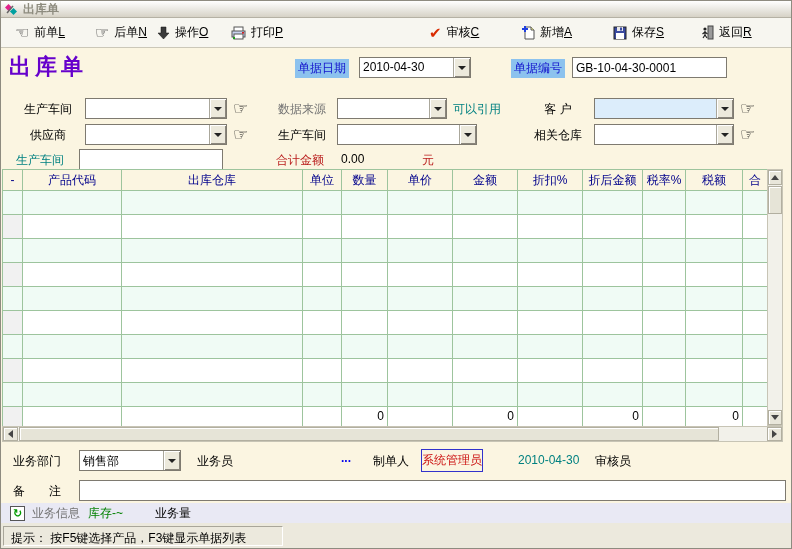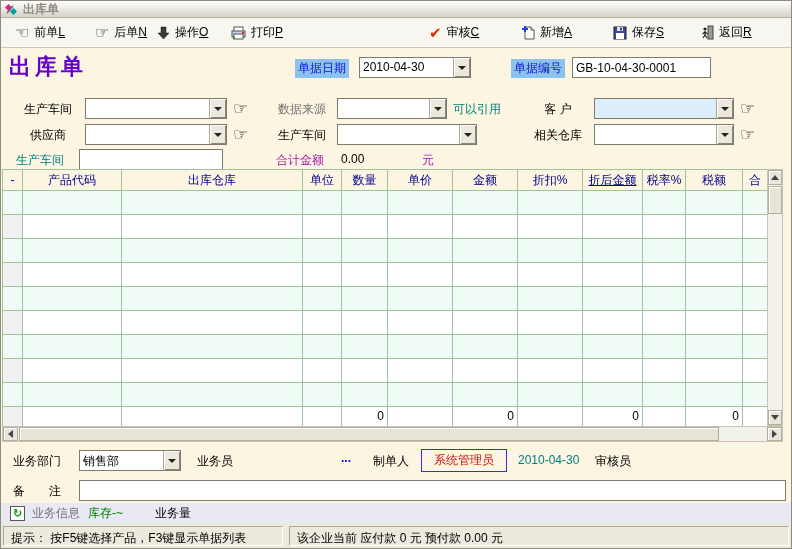--- a/index.html
+++ b/index.html
@@ -14,21 +14,21 @@
   .toolbar{position:absolute;top:17px;left:0;width:100%;height:30px;background:#f7f6f0;border-bottom:1px solid #cbc7b8}
   .tbtn{position:absolute;top:3px;height:23px;display:flex;align-items:center;gap:5px;padding:0 4px;cursor:default;white-space:nowrap}
   .tbtn .k{text-decoration:underline}
   .hico{font-size:16px;line-height:1;color:#111}
   .checkico{color:#d92b00;font-weight:bold;font-size:15px;line-height:1}
 
   
   .lbl{position:absolute;white-space:nowrap}
   .hl{background:#8cc2ee;color:#1212cc;padding:1px 3px}
   .teal{color:#008080}
-  .navy{color:#a21caf}
+  .navy{color:#b91c1c}
   .blue{color:#737373}
   .formtitle{position:absolute;left:8px;top:51px;font-size:22px;font-weight:bold;letter-spacing:4px;color:#6600cc}
   .combo{position:absolute;height:21px;background:#fff;border:1px solid #7e7a70;display:flex}
   .combo .val{flex:1;padding:2px 3px;overflow:hidden;white-space:nowrap}
   .combo .btn{width:17px;background:#ece9dc;border-left:1px solid #aaa79b;display:flex;align-items:center;justify-content:center;box-shadow:inset 1px 1px 0 #fff,inset -1px -1px 0 #8a867c}
   .combo.bluefill{background:#dcedfb}
   .arr{width:0;height:0;border-left:4px solid transparent;border-right:4px solid transparent;border-top:4px solid #222}
   .tbox{position:absolute;height:21px;background:#fff;border:1px solid #7e7a70;padding:2px 3px;font-size:12px;font-family:inherit}
   input.tbox{outline:none}
   .hand{position:absolute;font-size:17px;color:#111;line-height:1}
@@ -48,21 +48,21 @@
   .vscroll{position:absolute;left:766px;top:168px;width:16px;height:257px;background:#f2f1ea;border:1px solid #c7c4b5}
   .hscroll{position:absolute;left:1px;top:425px;width:781px;height:16px;background:#f2f1ea;border:1px solid #c7c4b5}
   .sbtn{position:absolute;background:#e8e6da;border:1px solid #b2afa0;box-shadow:inset 1px 1px 0 #fff;display:flex;align-items:center;justify-content:center}
   .tri-up{width:0;height:0;border-left:4px solid transparent;border-right:4px solid transparent;border-bottom:5px solid #444}
   .tri-down{width:0;height:0;border-left:4px solid transparent;border-right:4px solid transparent;border-top:5px solid #444}
   .tri-left{width:0;height:0;border-top:4px solid transparent;border-bottom:4px solid transparent;border-right:5px solid #444}
   .tri-right{width:0;height:0;border-top:4px solid transparent;border-bottom:4px solid transparent;border-left:5px solid #444}
   .thumb{position:absolute;background:#e6e4d7;border:1px solid #b2afa0;box-shadow:inset 1px 1px 0 #fff}
 
   
-  .makerbox{position:absolute;border:1px solid #3232cc;color:#cc1111;text-align:center;padding:2px 12px;white-space:nowrap}
+  .makerbox{position:absolute;border:1px solid #3232cc;color:#cc1111;text-align:center;padding:2px 0;white-space:nowrap}
   .more{color:#0000ee;font-weight:bold}
   .infobar{position:absolute;left:0;top:502px;width:100%;height:21px;background:#e9e9f4;display:flex;align-items:center}
   .infoico{width:15px;height:15px;border:1px solid #555;background:#fff;margin-left:9px;display:flex;align-items:center;justify-content:center;color:#009900;font-size:11px;font-weight:bold;line-height:1}
   .green{color:#008000}
 
   
   .status{position:absolute;left:0;bottom:0;width:100%;height:25px;background:#ece9dd}
   .spanel{position:absolute;top:3px;height:20px;border:1px solid;border-color:#a9a69a #ffffff #ffffff #a9a69a;padding:3px 7px;white-space:nowrap;overflow:hidden}
 
   svg{display:block}
@@ -153,21 +153,21 @@
   <div class="formtitle">出库单</div>
 
   <span class="lbl hl" style="left:294px;top:58px">单据日期</span>
   <div class="combo" style="left:358px;top:56px;width:112px">
     <div class="val">2010-04-30</div>
     <div class="btn">
         <span class="arr"></span>
       </div>
   </div>
   <span class="lbl hl" style="left:510px;top:58px">单据编号</span>
-  <input class="tbox" style="left: 571px; top: 56px; width: 139px;" value="GB-10-04-30-0001">
+  <input class="tbox" style="left: 571px; top: 56px; width: 155px;" value="GB-10-04-30-0001">
 
   <span class="lbl" style="left:20px;top:100px;width:54px;text-align:center">生产车间</span>
   <div class="combo" style="left:84px;top:97px;width:142px">
     <div class="val"></div>
     <div class="btn">
         <span class="arr"></span>
       </div>
   </div>
   <span class="hand" style="left:232px;top:99px">☞</span>
 
@@ -224,21 +224,21 @@
   <div class="grid" id="grid">
       <div class="grow">
         <div class="hcell" style="width: 20px;">-</div>
         <div class="hcell" style="width: 99px; font-family: Liberation Serif, serif;">产品代码</div>
         <div class="hcell" style="width: 181px;">出库仓库</div>
         <div class="hcell" style="width: 39px;">单位</div>
         <div class="hcell" style="width: 46px;">数量</div>
         <div class="hcell" style="width: 65px;">单价</div>
         <div class="hcell" style="width: 65px;">金额</div>
         <div class="hcell" style="width: 65px;">折扣%</div>
-        <div class="hcell" style="width: 60px; text-decoration: underline;">折后金额</div>
+        <div class="hcell" style="width: 60px;">折后金额</div>
         <div class="hcell" style="width: 43px;">税率%</div>
         <div class="hcell" style="width: 57px;">税额</div>
         <div class="hcell" style="width: 25px;">合</div>
       </div>
       <div class="grow alt">
         <div class="cell marker" style="width: 20px;"></div>
         <div class="cell sel" style="width: 99px;"></div>
         <div class="cell" style="width: 181px;"></div>
         <div class="cell" style="width: 39px;"></div>
         <div class="cell" style="width: 46px;"></div>
@@ -418,16 +418,15 @@
 
   <div class="infobar">
     <span class="infoico">↻</span>
     <span class="blue" style="margin-left:7px">业务信息</span>
     <span class="green" style="margin-left:8px">库存-~</span>
     <span style="margin-left:32px">业务量</span>
   </div>
 
   <div class="status">
     <div class="spanel" style="left:2px;width:280px">提示： 按F5键选择产品，F3键显示单据列表</div>
-    <div class="spanel" style="left:288px;width:500px">该企业当前 应付款 0 元 预付款 0.00 元</div>
   </div>
 
 </div>
 
 </body></html>

